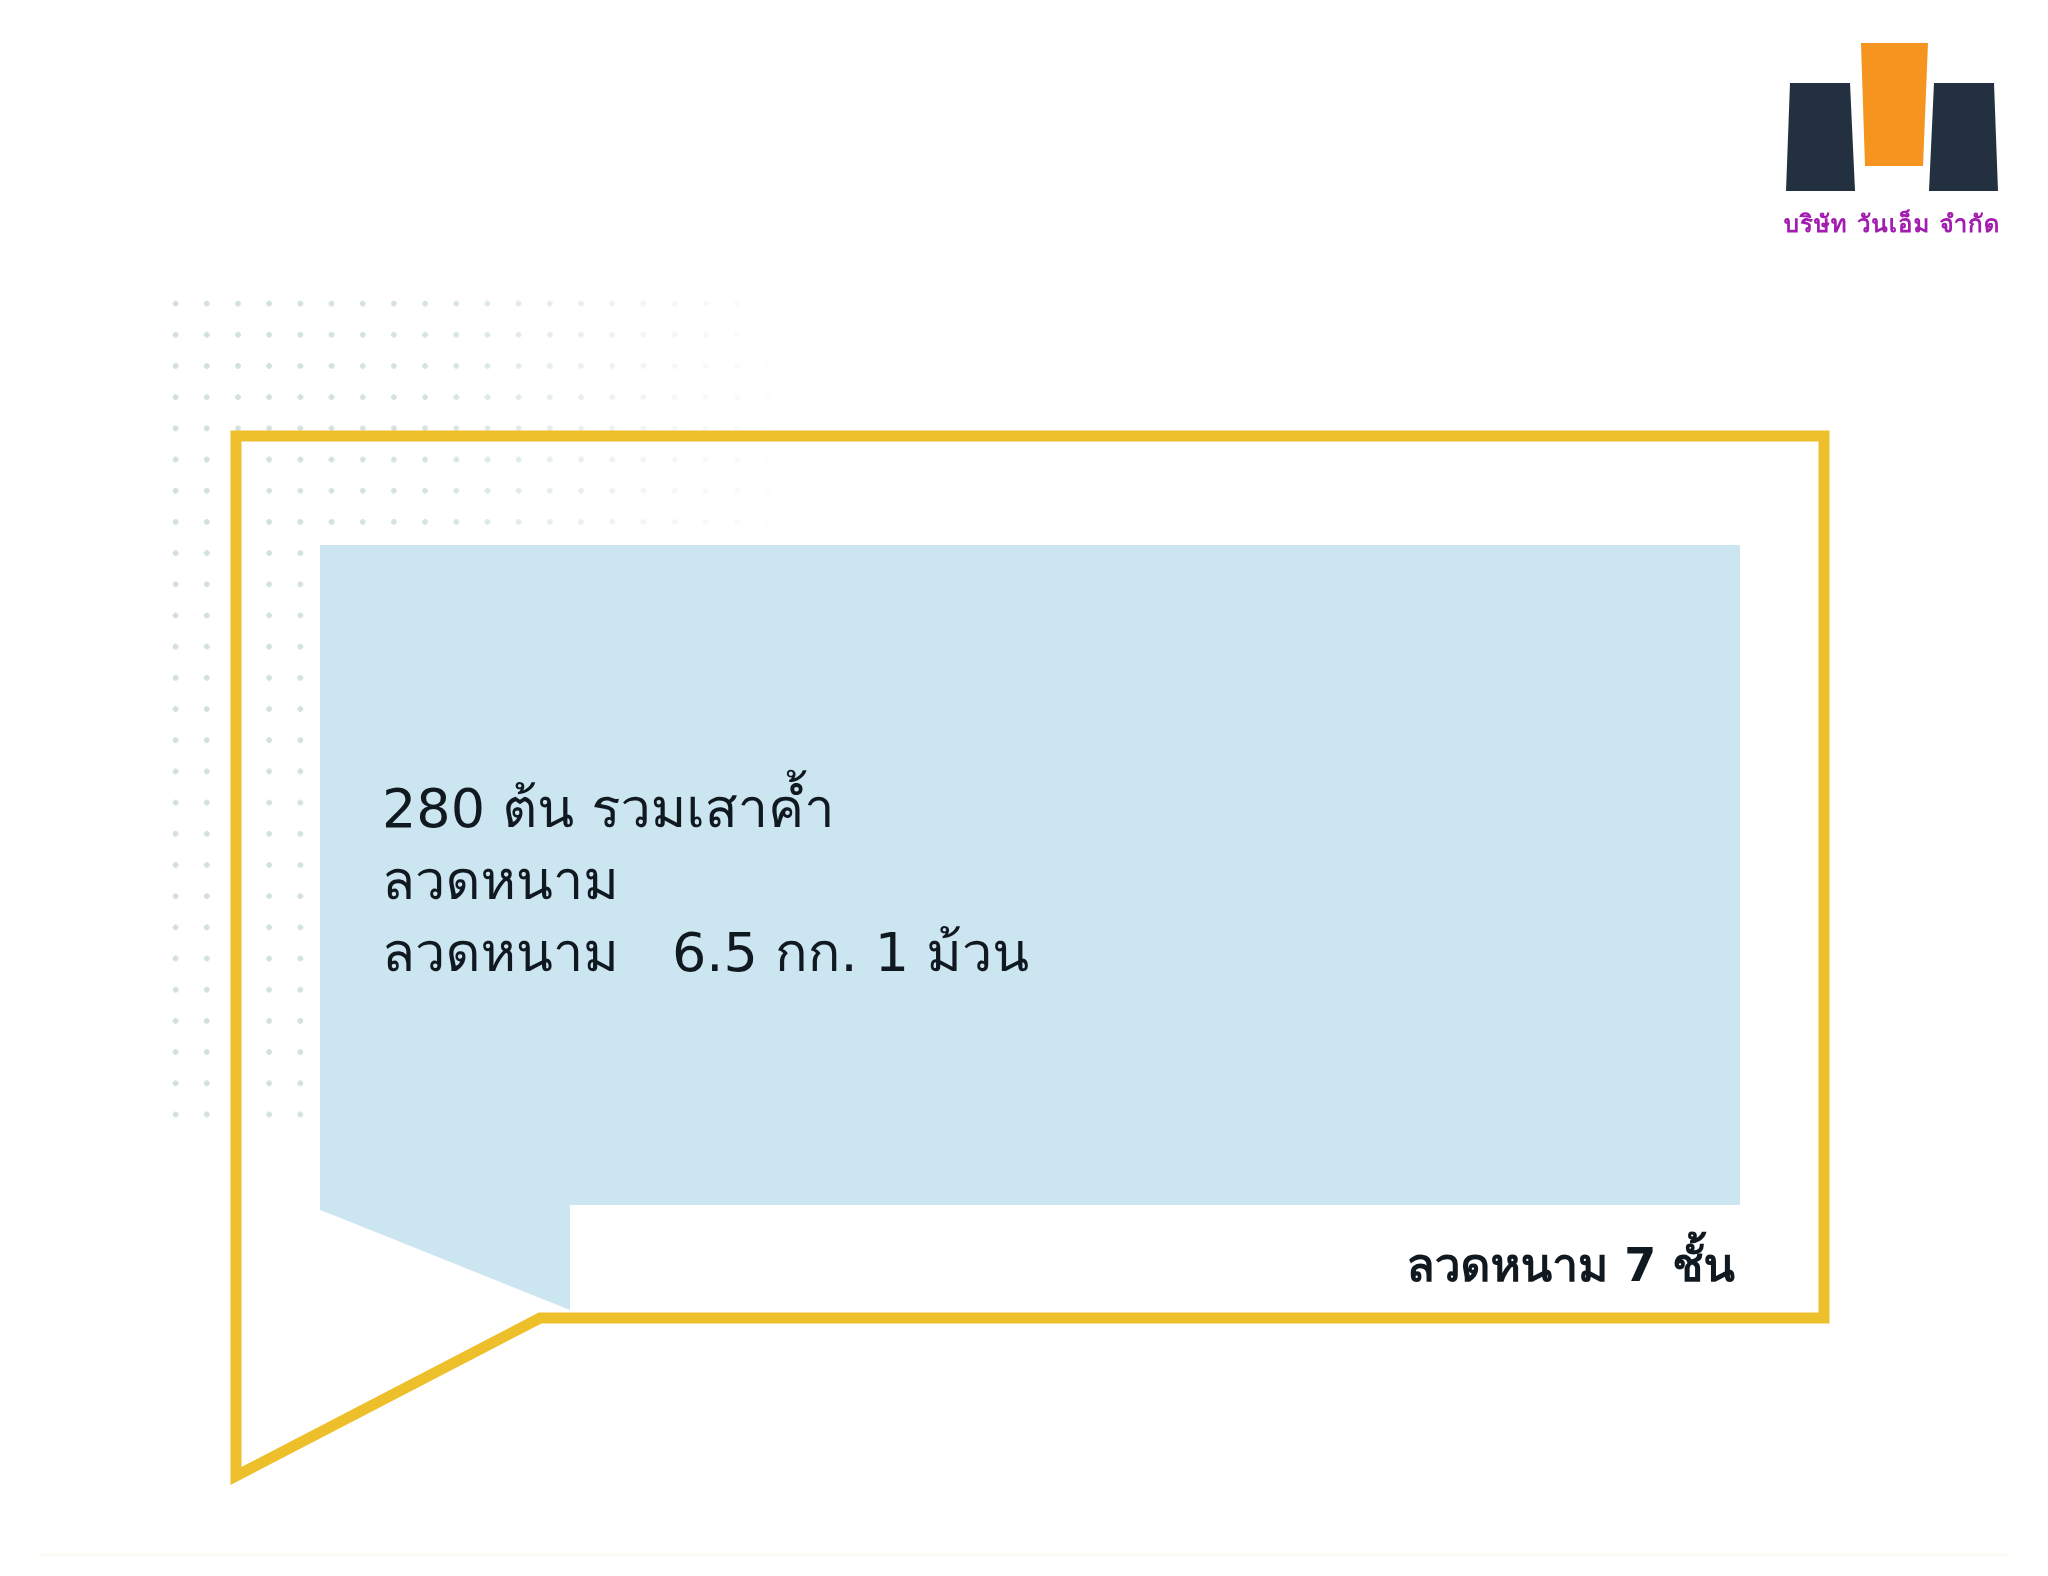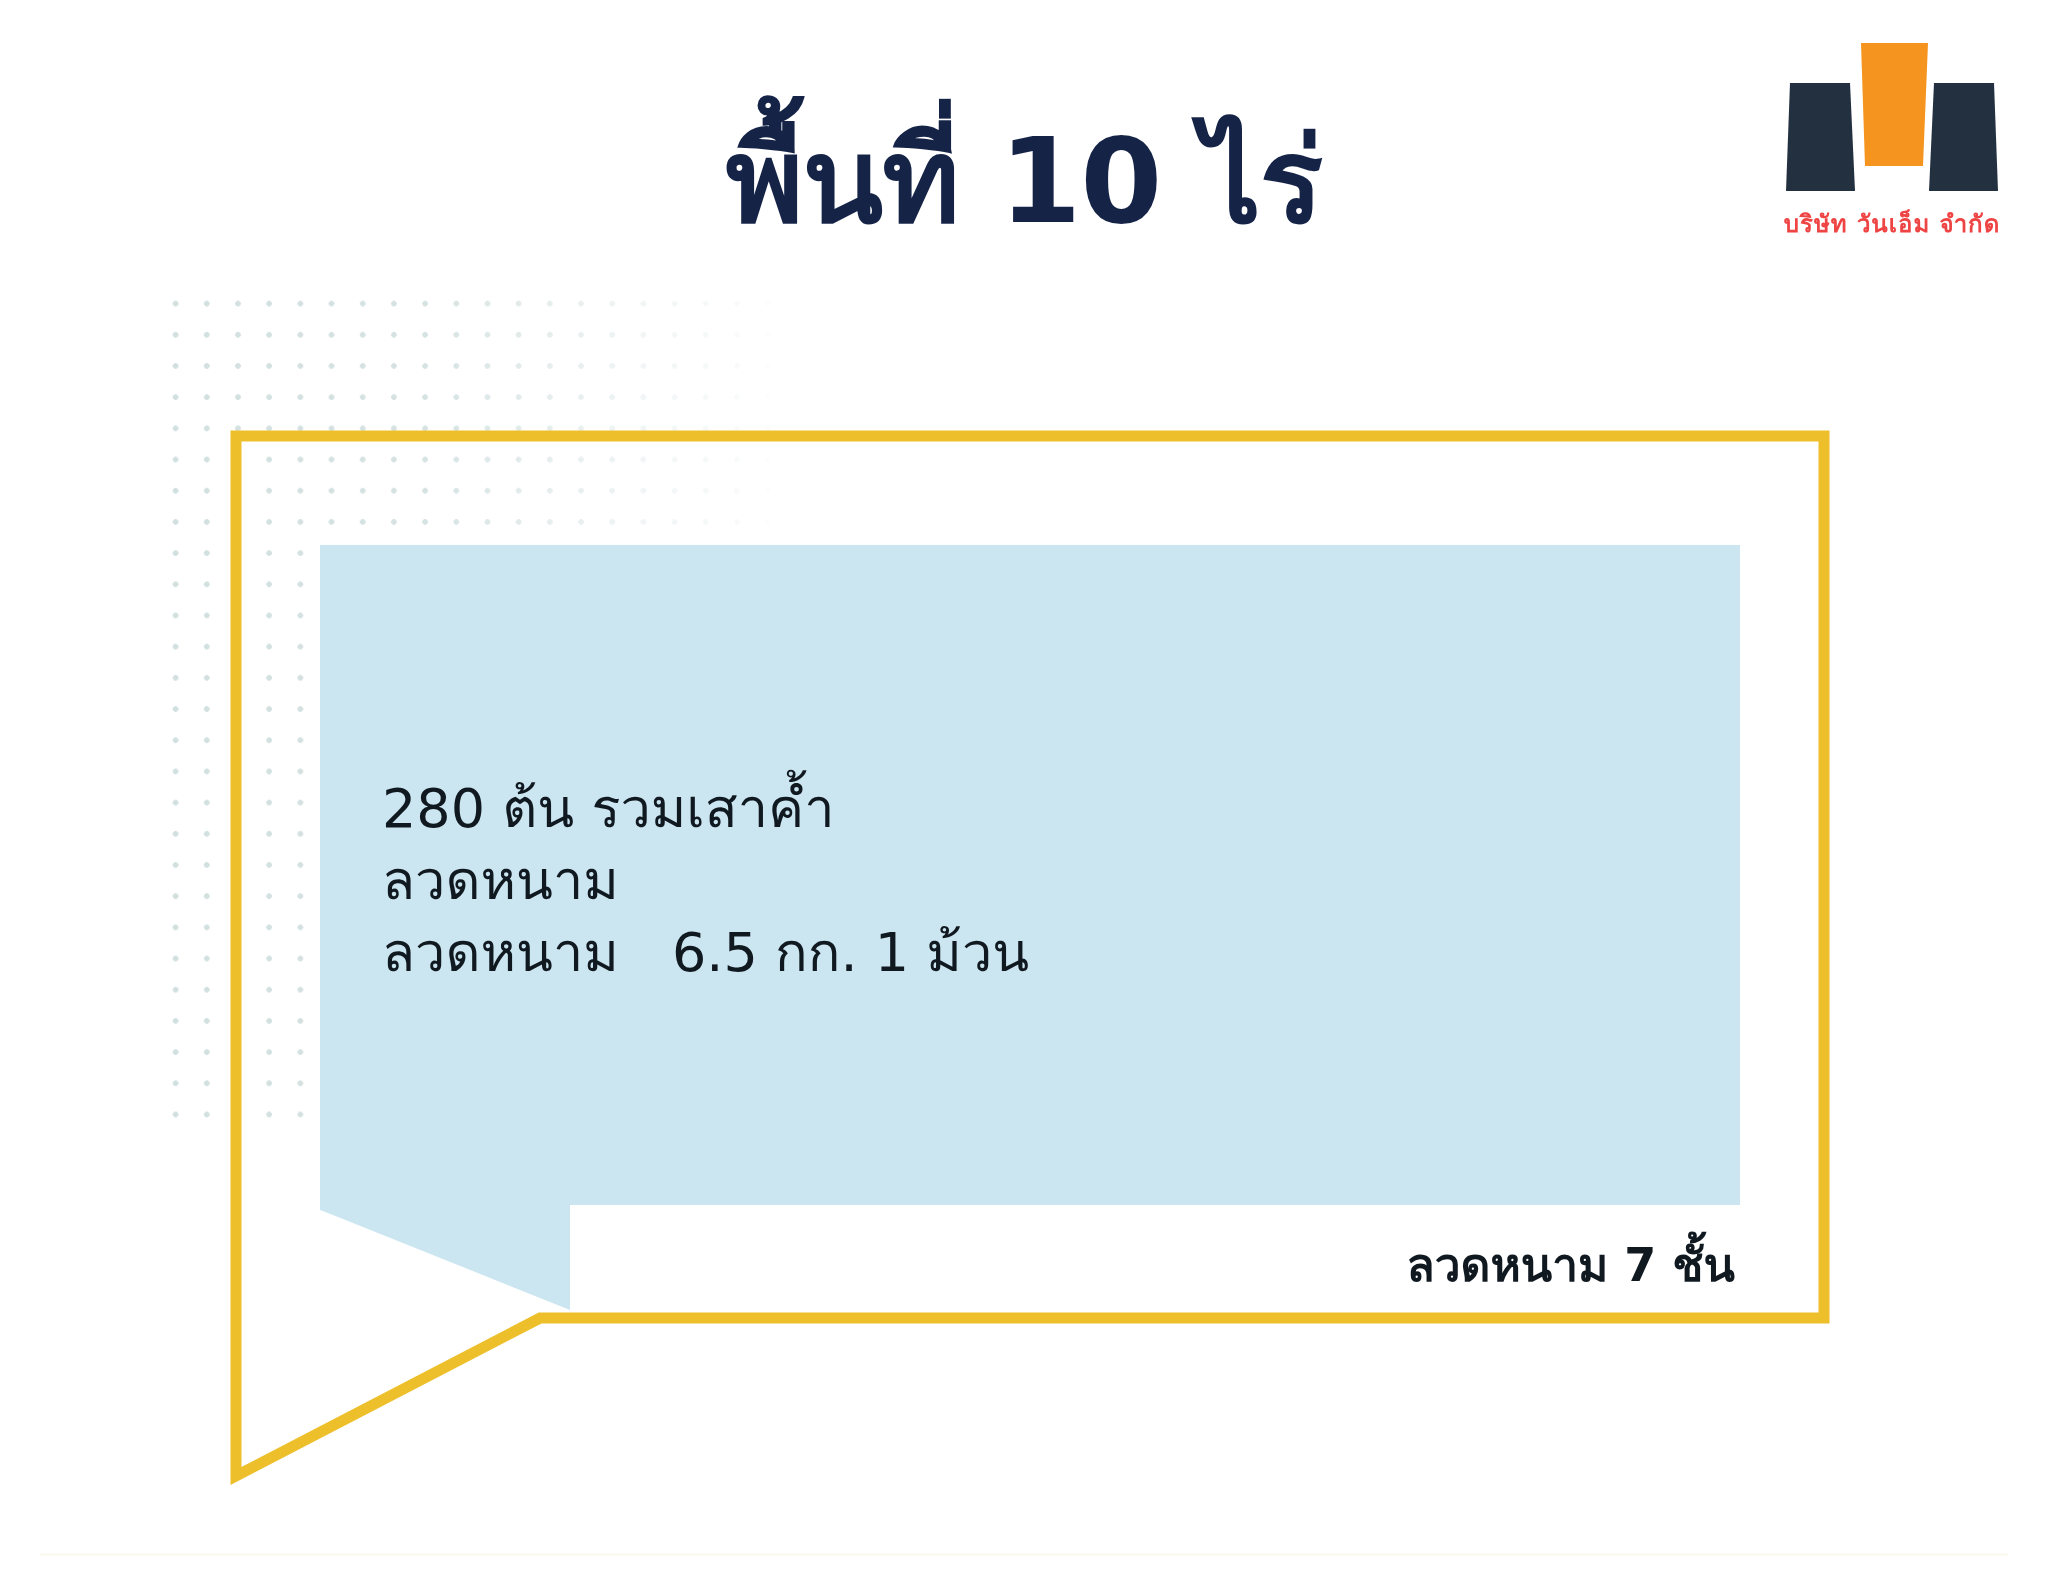--- a/index.html
+++ b/index.html
@@ -66,21 +66,21 @@
     top: 0;
     width: 268px;
     height: 175px;
   }
   #logo-caption {
     position: absolute;
     left: 0;
     top: 178px;
     width: 268px;
     text-align: center;
-    color: #ef4444;
+    color: #a21caf;
     font-size: 24px;
     font-weight: 700;
     letter-spacing: 1px;
     white-space: nowrap;
   }
 
   
   #yellow-frame {
     position: absolute;
     left: 230px;
@@ -174,21 +174,20 @@
       <span class="info-label">ลวดหนาม</span>
     </div>
     <div class="info-row">
       <span class="info-label">ลวดหนาม</span>
       <span class="info-value">6.5 กก. 1 ม้วน</span>
     </div>
   </div>
 
   <div id="bubble-caption">ลวดหนาม 7 ชั้น</div>
 
-  <div id="title">พื้นที่ 10 ไร่</div>
 
   <div id="logo">
     <svg id="logo-mark" viewBox="0 0 268 175" width="268" height="175" preserveAspectRatio="none">
       <path d="M 32 57 L 92 57 L 97 165 L 28 165 Z" fill="#22303f"></path>
       <path d="M 103 17 L 170 17 L 165 140 L 107 140 Z" fill="#f5941f"></path>
       <path d="M 176 57 L 236 57 L 240 165 L 171 165 Z" fill="#22303f"></path>
     </svg>
     <div id="logo-caption">บริษัท วันเอ็ม จำกัด</div>
   </div>
 

